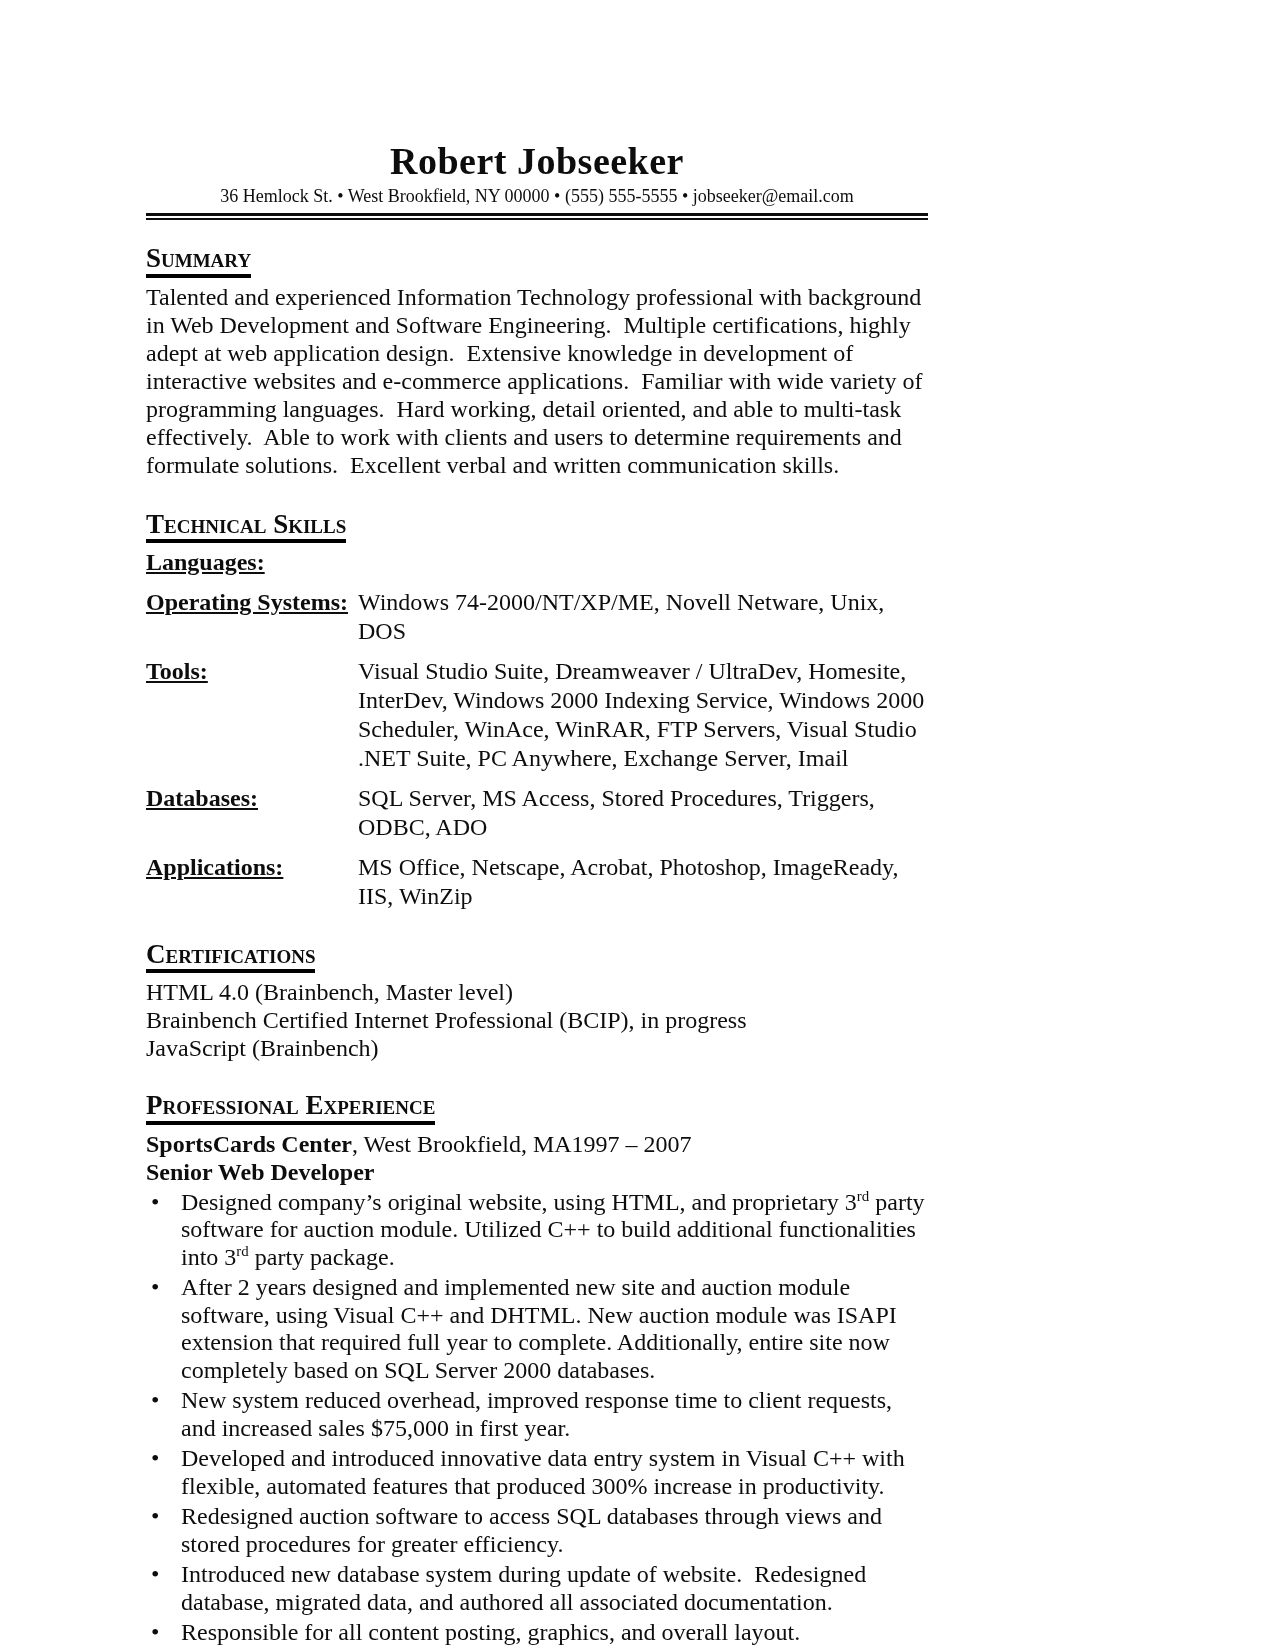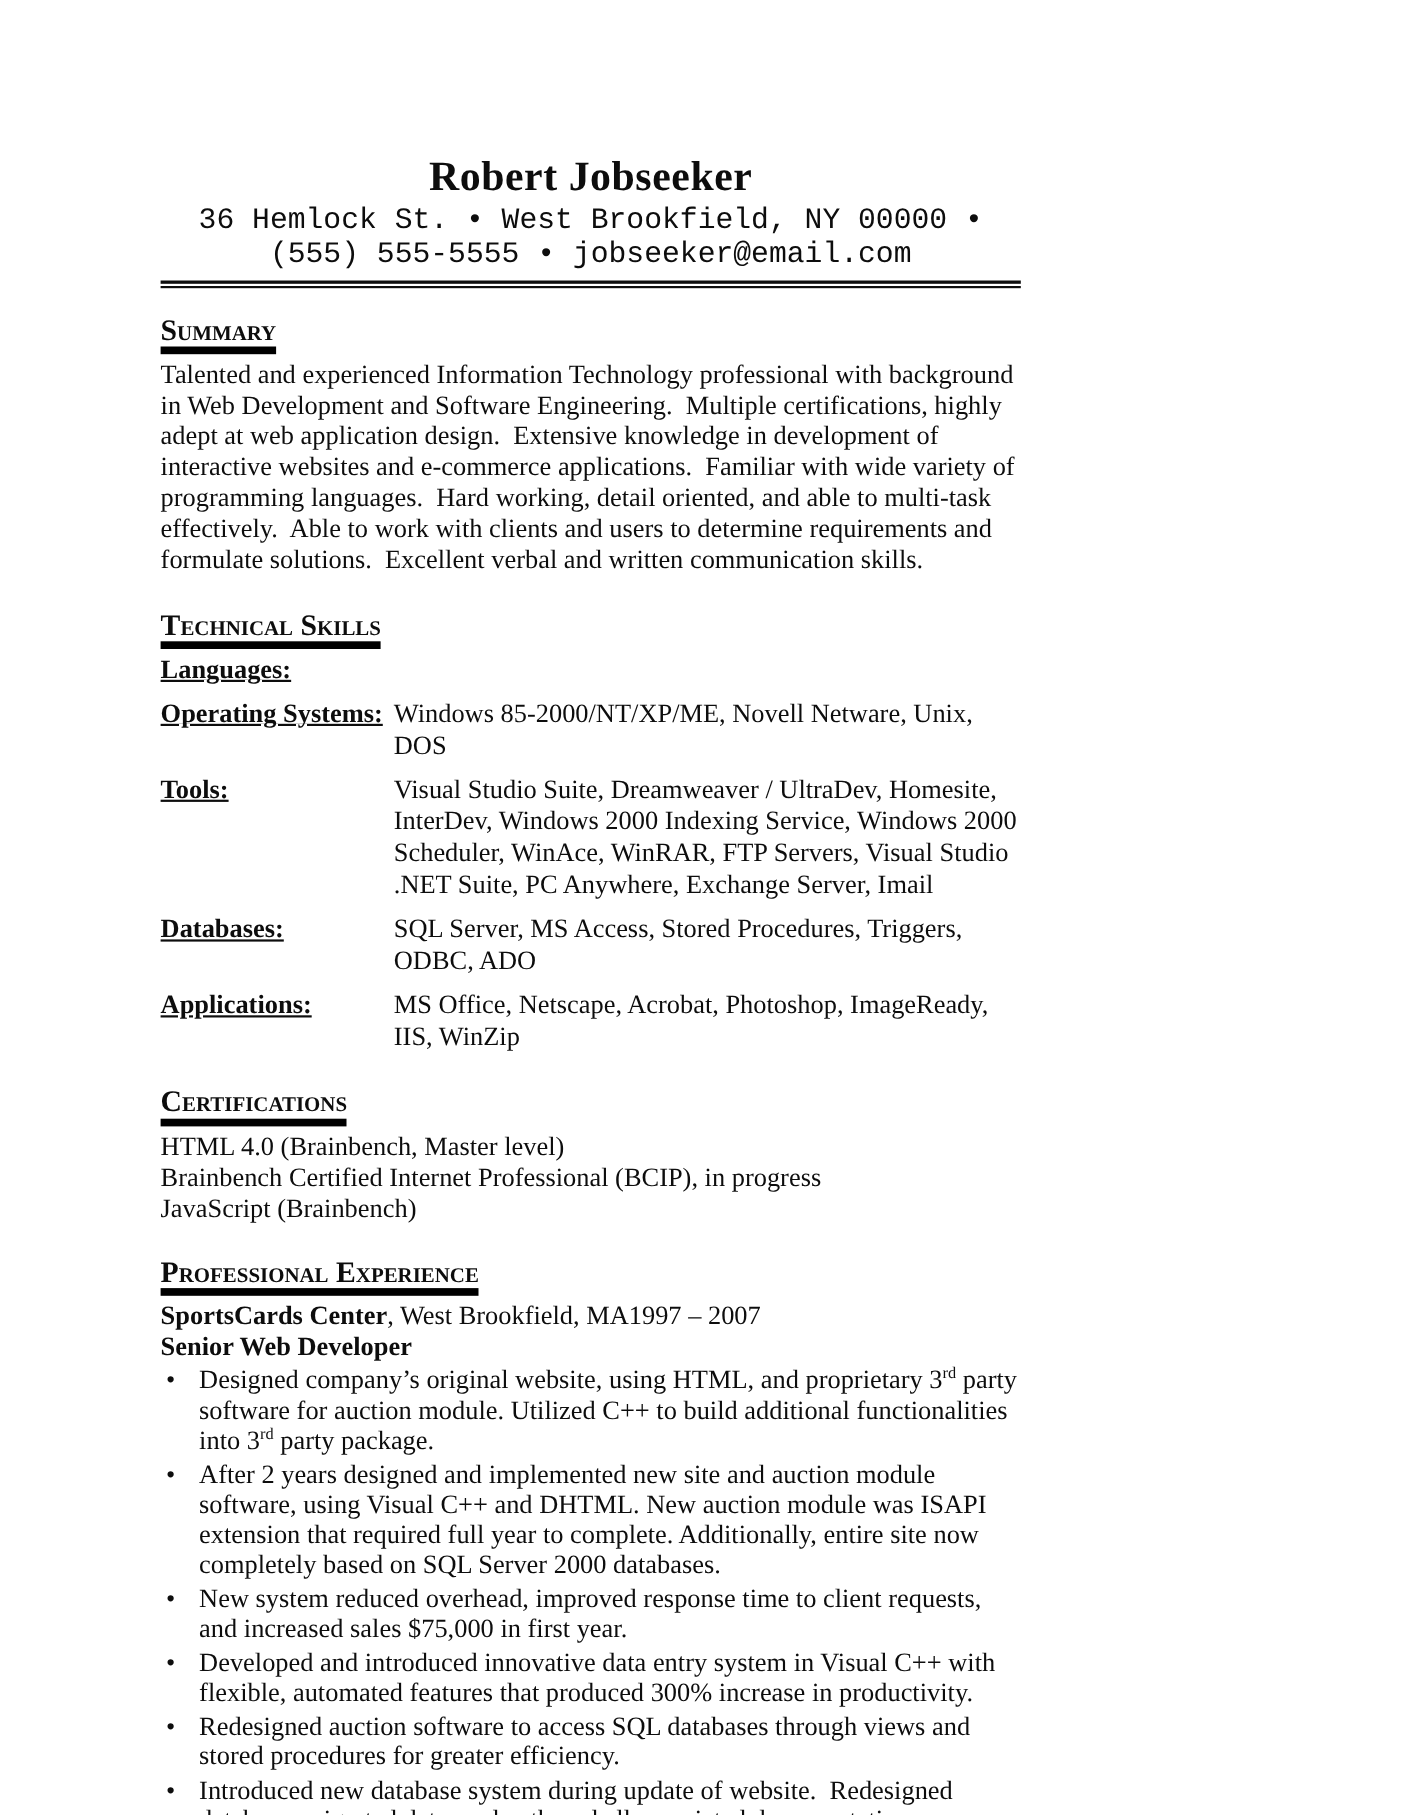--- a/index.html
+++ b/index.html
@@ -19,41 +19,40 @@
   }
   
   .header { text-align: center; }
   .person-name {
     font-size: 38px;
     font-weight: bold;
     line-height: 1.12;
     letter-spacing: 0.5px;
   }
   .contact-line {
-    font-size: 27px;
+    font-size: 18px;
     line-height: 1.15;
     margin-top: 3px;
     white-space: pre-wrap;
-    font-family: Liberation Mono, monospace;
   }
   .header-rule {
     margin-top: 7px;
     height: 7px;
     border-top: 3px solid #0d0d0d;
     border-bottom: 2px solid #0d0d0d;
   }
   
   .section { margin-top: 27px; }
   .section-heading {
     display: table;
     font-size: 27px;
     font-weight: bold;
     font-variant: small-caps;
     line-height: 1.05;
-    border-bottom: 7px solid #000000;
+    border-bottom: 4px solid #000000;
     padding-bottom: 1px;
     margin-bottom: 5px;
   }
   .body-text {
     font-size: 24px;
     line-height: 28px;
     white-space: pre-wrap;
   }
   
   .skill-row {
@@ -112,21 +111,21 @@
     <div class="body-text">Talented and experienced Information Technology professional with background in Web Development and Software Engineering.  Multiple certifications, highly adept at web application design.  Extensive knowledge in development of interactive websites and e-commerce applications.  Familiar with wide variety of programming languages.  Hard working, detail oriented, and able to multi-task effectively.  Able to work with clients and users to determine requirements and formulate solutions.  Excellent verbal and written communication skills.</div>
   </div>
 
   <div class="section" style="margin-top:31px;">
     <div class="section-heading">Technical Skills</div>
     <div class="skill-row">
       <div class="skill-label">Languages:</div>
     </div>
     <div class="skill-row">
       <div class="skill-label">Operating Systems:</div>
-      <div class="skill-value">Windows 85-2000/NT/XP/ME, Novell Netware, Unix, DOS</div>
+      <div class="skill-value">Windows 74-2000/NT/XP/ME, Novell Netware, Unix, DOS</div>
     </div>
     <div class="skill-row">
       <div class="skill-label">Tools:</div>
       <div class="skill-value">Visual Studio Suite, Dreamweaver / UltraDev, Homesite, InterDev, Windows 2000 Indexing Service, Windows 2000 Scheduler, WinAce, WinRAR, FTP Servers, Visual Studio .NET Suite, PC Anywhere, Exchange Server, Imail</div>
     </div>
     <div class="skill-row">
       <div class="skill-label">Databases:</div>
       <div class="skill-value">SQL Server, MS Access, Stored Procedures, Triggers, ODBC, ADO</div>
     </div>
     <div class="skill-row">

